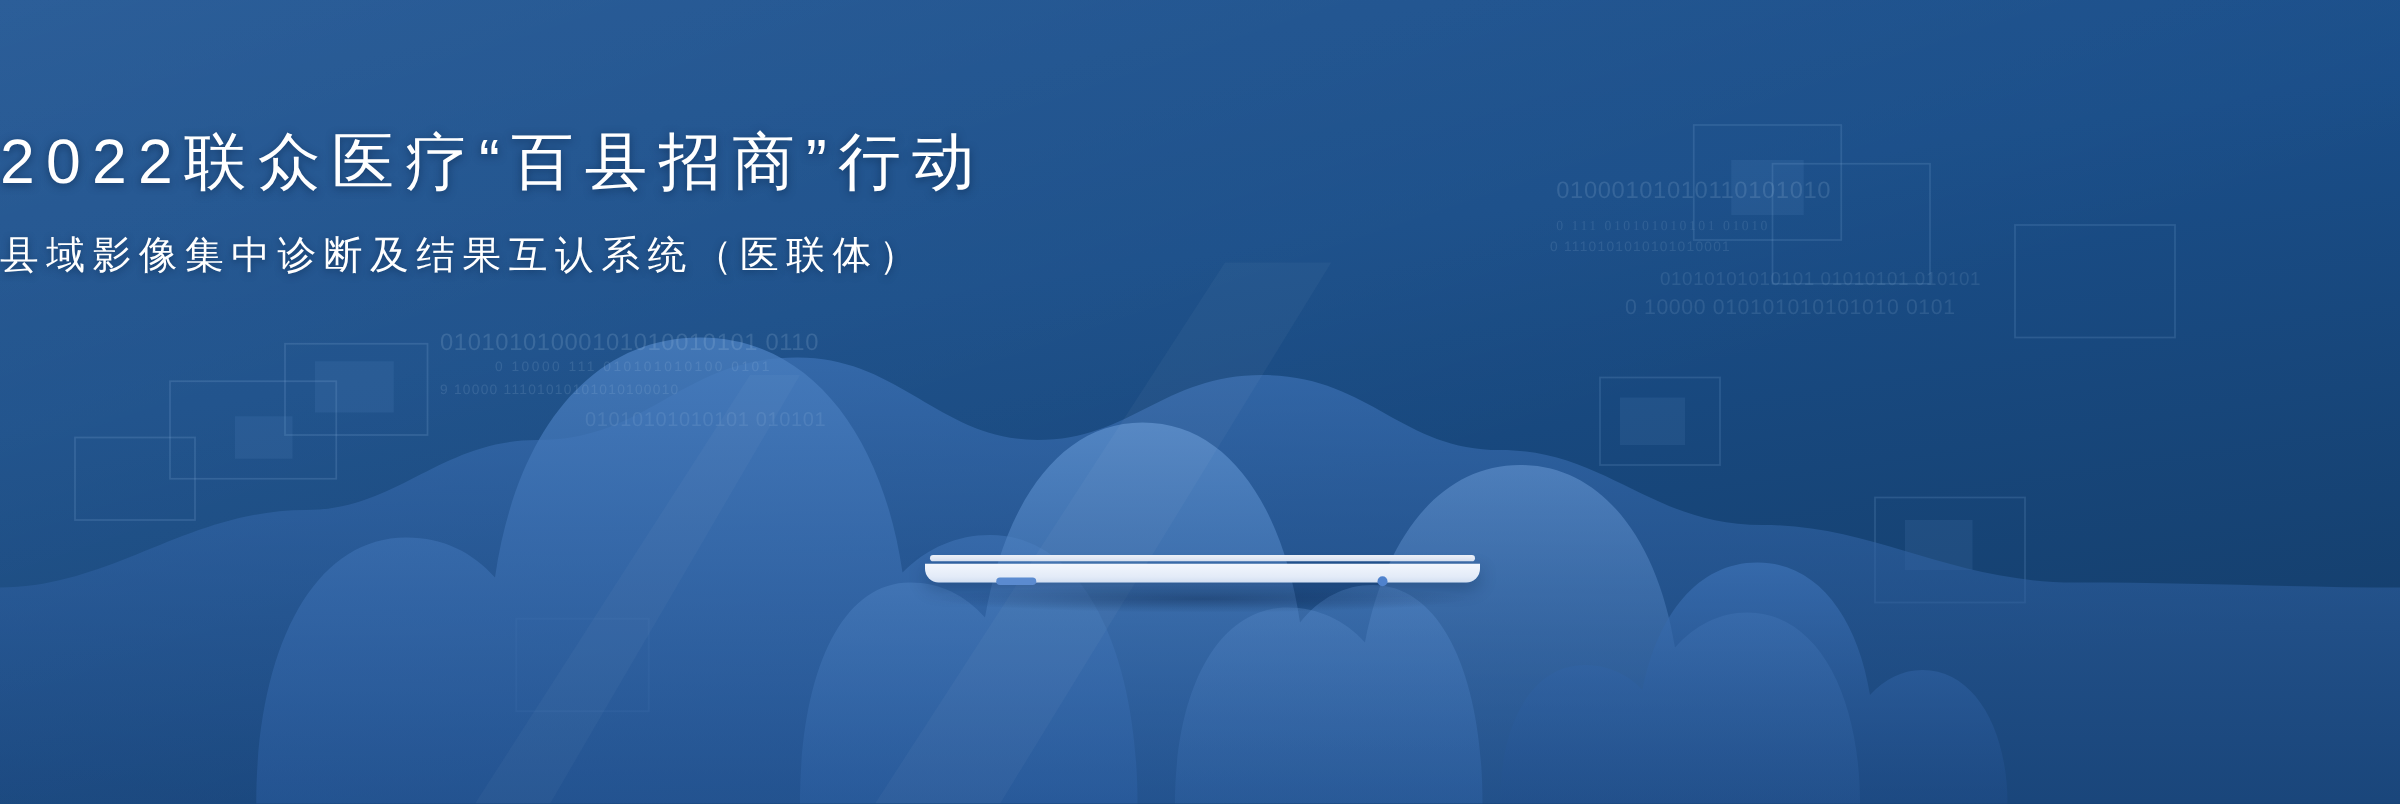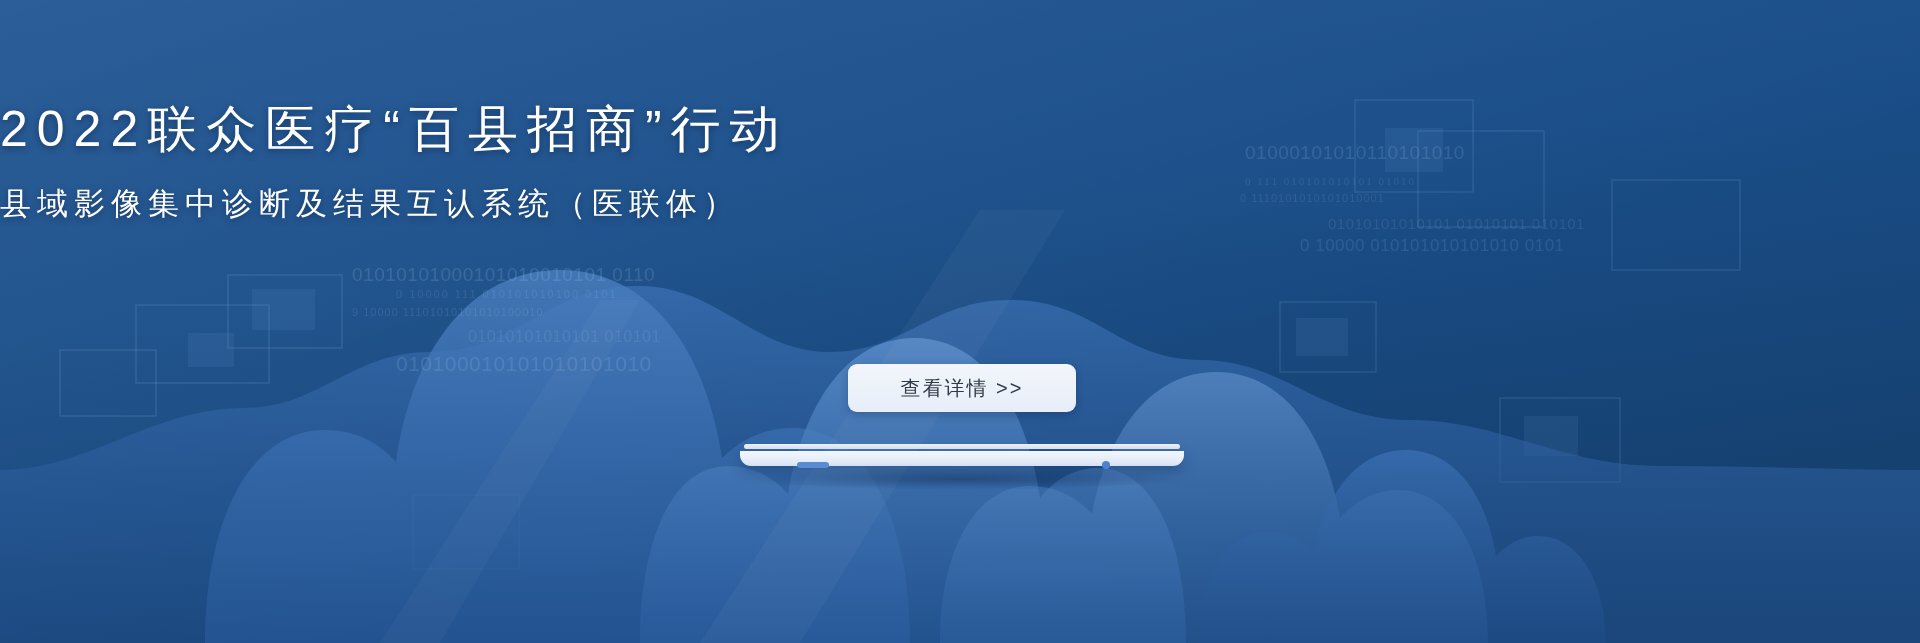--- a/index.html
+++ b/index.html
@@ -240,33 +240,31 @@
 
       <path d="M700 643 L980 210 L1065 210 L800 643 Z" fill="#ffffff" fill-opacity="0.035"></path>
       <path d="M380 643 L600 300 L640 300 L440 643 Z" fill="#ffffff" fill-opacity="0.030"></path>
     </svg>
   </div>
 
   <div class="binary bin-l1">01010101000101010010101 0110</div>
   <div class="binary bin-l2">0 10000 111      010101010100   0101</div>
   <div class="binary bin-l3">9 10000 11101010101010100010</div>
   <div class="binary bin-l4">01010101010101 010101</div>
-  <div class="binary bin-l5">010100010101010101010</div>
 
   <div class="binary bin-r1">01000101010110101010</div>
   <div class="binary bin-r2">0 111       010101010101      01010</div>
   <div class="binary bin-r3">0 1110101010101010001</div>
   <div class="binary bin-r4">01010101010101 01010101 010101</div>
   <div class="binary bin-r5">0 10000 010101010101010 0101</div>
 
   <div id="main-title">2022联众医疗“百县招商”行动</div>
 
   <div id="sub-title">县域影像集中诊断及结果互认系统（医联体）</div>
 
-  <button id="cta-button">查看详情 &gt;&gt;</button>
 
   <div id="device-shadow"></div>
   <div id="device">
     <div id="device-lid"></div>
     <div id="device-base">
       <div id="device-speaker"></div>
       <div id="device-camera"></div>
     </div>
   </div>
 

